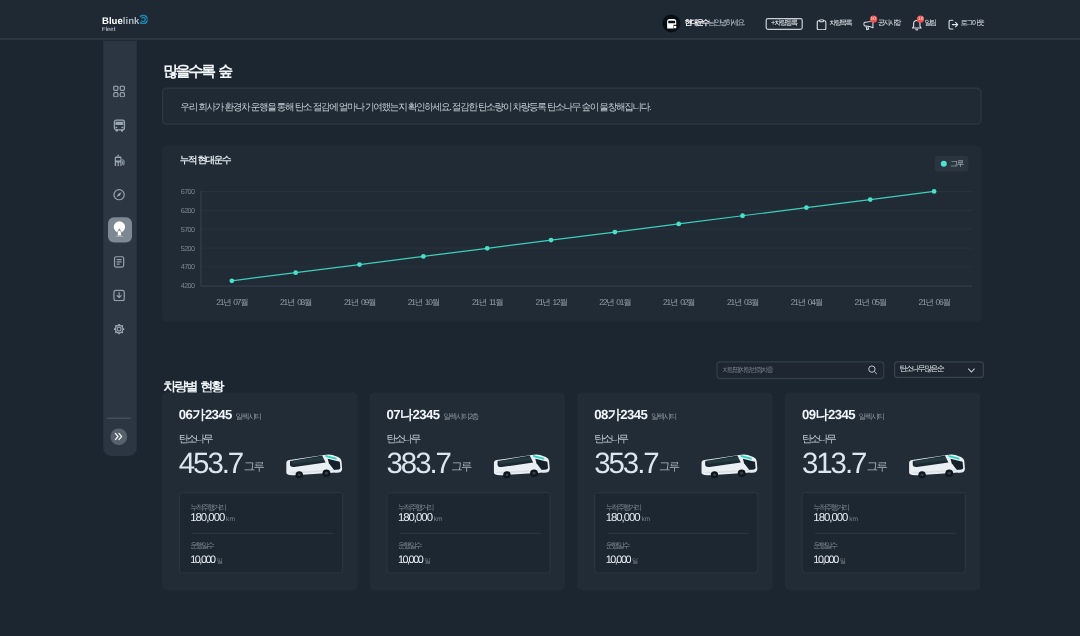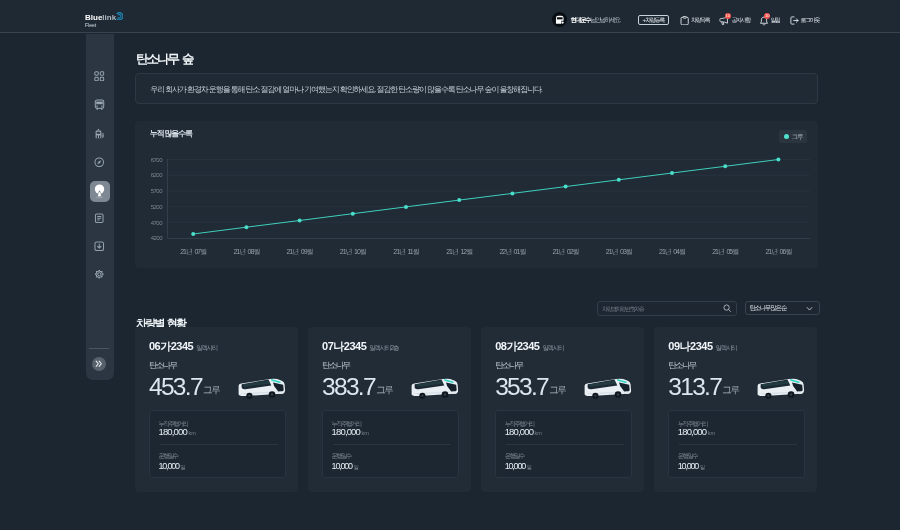--- a/index.html
+++ b/index.html
@@ -111,27 +111,27 @@
       <line x1="9.3" y1="3.7" x2="10.3" y2="2.7"></line>
   </g>
 </svg>
 <div class="abs" style="left:89px;top:347.5px;width:20px;height:1.2px;background:#4b5560;"></div>
 <div class="abs" style="left:91.7px;top:356.7px;width:14.5px;height:14.5px;border-radius:50%;background:#57616c;"></div>
 <svg class="abs" style="left:95.2px;top:360.2px;" width="7.5" height="7.5" viewBox="0 0 8 8" stroke="#f2f5f8" fill="none" stroke-width="1.1" stroke-linecap="round" stroke-linejoin="round">
   <path d="M1.2,1.2 L3.6,4 L1.2,6.8"></path>
   <path d="M4.4,1.2 L6.8,4 L4.4,6.8"></path>
 </svg>
 
-<div class="abs" style="left:136px;top:52.5px;font-size:12.5px;font-weight:bold;letter-spacing:-2px;word-spacing:2.5px;color:#f2f6f9;line-height:1;">탄소나무 숲</div>
+<div class="abs" style="left:136px;top:52.5px;font-size:12.5px;font-weight:bold;letter-spacing:-2px;word-spacing:2.5px;color:#f2f6f9;line-height:1;">많을수록 숲</div>
 
 <div class="abs" style="left:135px;top:73px;width:683px;height:31px;background:#1f2a35;border:1px solid #2d3844;border-radius:4px;"></div>
-<div class="abs" style="left:150.3px;top:86px;font-size:8px;letter-spacing:-1.1px;color:#c6cfd6;line-height:1;">우리 회사가 환경차 운행을 통해 탄소 절감에 얼마나 기여했는지 확인하세요. 절감한 탄소량이 많을수록 탄소나무 숲이 울창해집니다.</div>
+<div class="abs" style="left:150.3px;top:86px;font-size:8px;letter-spacing:-1.1px;color:#c6cfd6;line-height:1;">우리 회사가 환경차 운행을 통해 탄소 절감에 얼마나 기여했는지 확인하세요. 절감한 탄소량이 차량등록 탄소나무 숲이 울창해집니다.</div>
 
 <div class="abs" style="left:135px;top:121px;width:683px;height:147px;background:#202b36;border-radius:4px;"></div>
-<div class="abs" style="left:149.8px;top:130.3px;font-size:8px;font-weight:bold;letter-spacing:-1.17px;color:#dae2e9;line-height:1;">누적 많을수록</div>
+<div class="abs" style="left:149.8px;top:130.3px;font-size:8px;font-weight:bold;letter-spacing:-1.17px;color:#dae2e9;line-height:1;">누적 현대운수</div>
 <div class="abs" style="left:779.4px;top:129.8px;width:27.6px;height:13.4px;background:#2a3540;border-radius:2.5px;"></div>
 <div class="abs" style="left:784px;top:134px;width:5.2px;height:5.2px;border-radius:50%;background:#4fe3cf;"></div>
 <div class="abs" style="left:791.8px;top:133.8px;font-size:6.5px;letter-spacing:-1.2px;color:#b6bfc7;line-height:1;">그루</div>
 
 <svg class="abs" style="left:135px;top:121px;" width="683" height="147" viewBox="0 0 683 147">
   <g stroke="#27323d" stroke-width="1">
     <line x1="32.5" y1="38.6" x2="675" y2="38.6"></line>
     <line x1="32.5" y1="54.3" x2="675" y2="54.3"></line>
     <line x1="32.5" y1="70" x2="675" y2="70"></line>
     <line x1="32.5" y1="85.7" x2="675" y2="85.7"></line>

